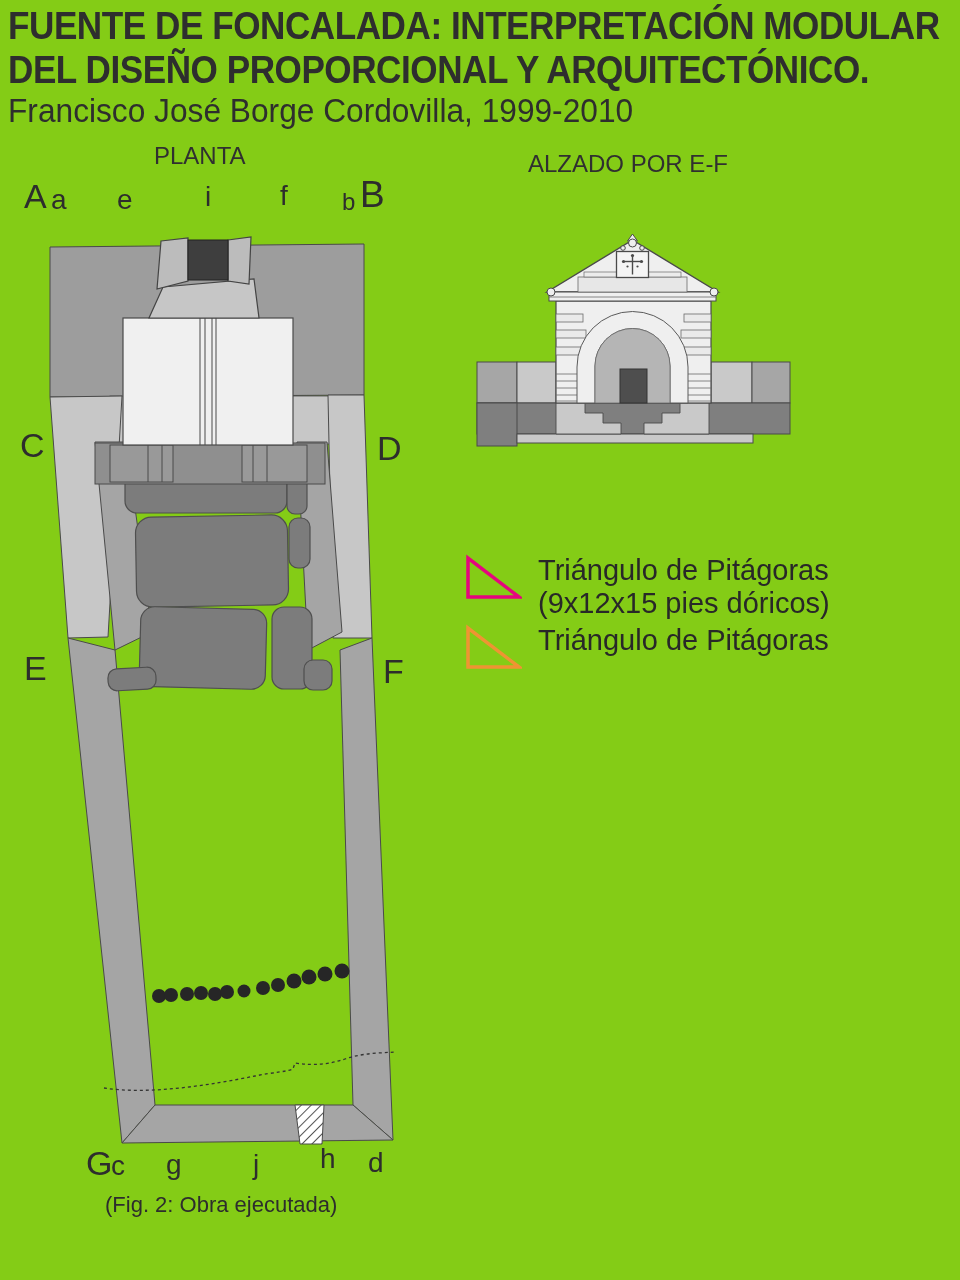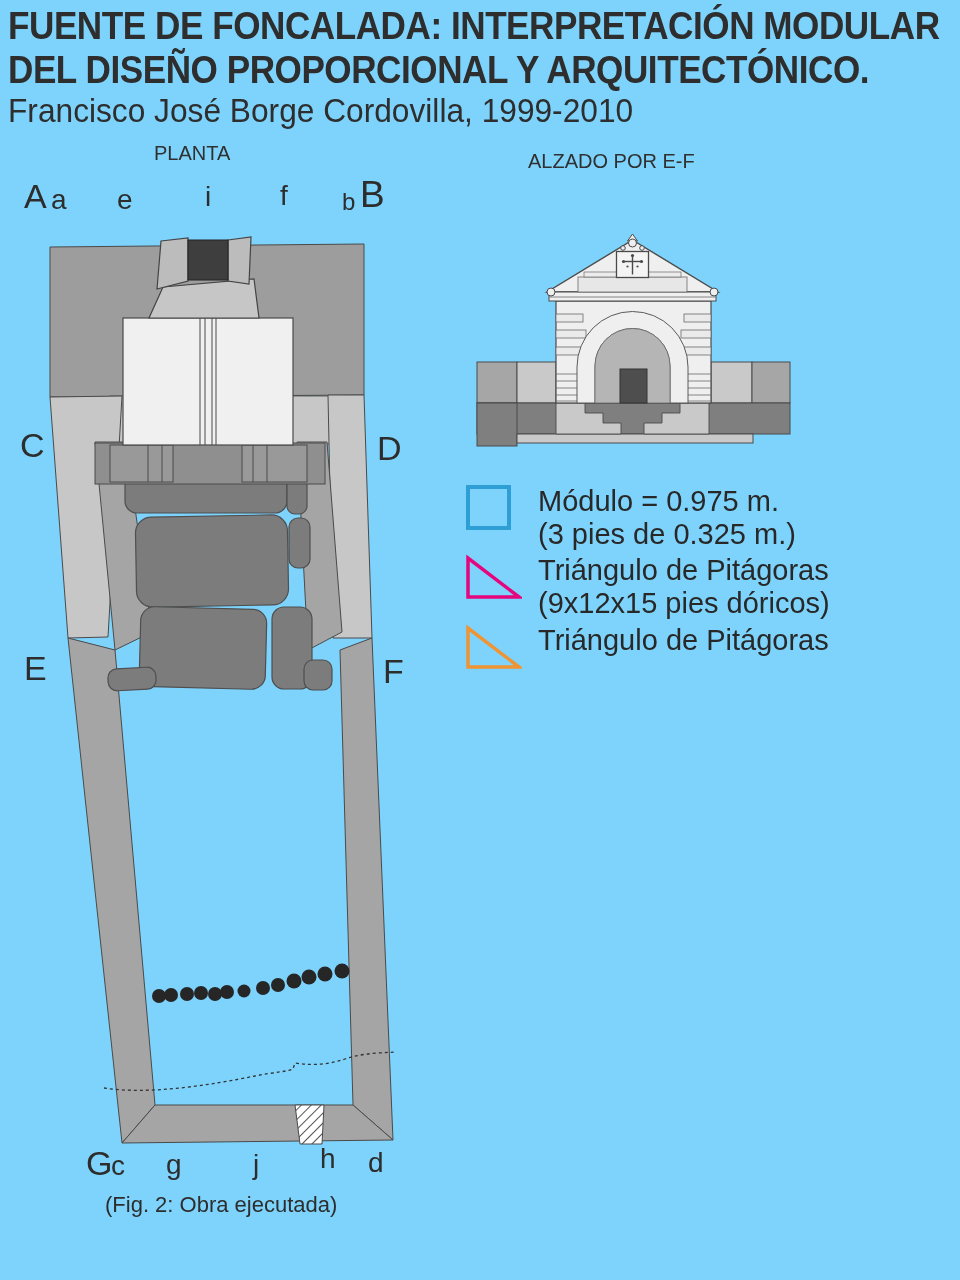--- a/index.html
+++ b/index.html
@@ -1,22 +1,22 @@
 <!DOCTYPE html>
 <html><head>
 <meta charset="utf-8">
 <style>
   html,body{margin:0;padding:0;background:#fff;}
-  #page{position:relative;width:960px;height:1280px;background:#7dd3fc;overflow:hidden;
+  #page{position:relative;width:960px;height:1280px;background:#84cc16;overflow:hidden;
         font-family:"Liberation Sans", sans-serif;color:#2b2b2b;}
   .abs{position:absolute;white-space:nowrap;}
   .title-line{font-size:39px;font-weight:700;letter-spacing:-0.5px;color:#2e2e2e;
               transform:scaleX(0.90);transform-origin:0 0;}
   .subtitle{font-size:33px;font-weight:400;color:#2e2e2e;transform:scaleX(0.96);transform-origin:0 0;}
-  .drawing-title{font-size:20px;color:#303030;}
+  .drawing-title{font-size:24px;color:#303030;}
   .lt{position:absolute;color:#2d2d2d;line-height:1;}
   .lt-big{font-size:34px;}
   .lt-small{font-size:28px;}
   .legend-row{position:absolute;left:464px;display:flex;gap:16px;align-items:flex-start;}
   .legend-sym{flex:0 0 58px;}
   .legend-text{font-size:29px;line-height:33px;color:#282828;}
   .caption{font-size:22px;color:#2d2d2d;}
   svg{display:block;}
 </style>
 </head>
@@ -198,29 +198,20 @@
       <circle cx="632.5" cy="255.5" r="1.6" fill="#4a4a4a"></circle>
       <circle cx="627.5" cy="266.5" r="1.1" fill="#4a4a4a"></circle>
       <circle cx="637.5" cy="266.5" r="1.1" fill="#4a4a4a"></circle>
     </g>
 
     <path d="M577,367 A55.5,55.5 0 0 1 688,367 L688,403 L670,403 L670,366 A37.5,37.5 0 0 0 595,366 L595,403 L577,403 Z" fill="#efefef" stroke="#5a5a5a" stroke-width="1"></path>
     <path d="M595,403 L595,366 A37.5,37.5 0 0 1 670,366 L670,403 Z" fill="#b5b5b5" stroke="#6b6b6b" stroke-width="0.8"></path>
     <rect x="620" y="369" width="27" height="34" fill="#4e4e4e" stroke="#333" stroke-width="1"></rect>
   </svg>
 
-  <div class="legend-row" style="top:485px;">
-    <svg class="legend-sym" width="58" height="46" viewBox="0 0 58 46">
-      <rect x="4" y="2" width="41" height="41" fill="none" stroke-width="4" stroke="#2E9FD4"></rect>
-    </svg>
-    <div>
-      <div class="legend-text">Módulo = 0.975 m.</div>
-      <div class="legend-text">(3 pies de 0.325 m.)</div>
-    </div>
-  </div>
 
   <div class="legend-row" style="top:554px;">
     <svg class="legend-sym" width="58" height="46" viewBox="0 0 58 46">
       <polygon points="4,4 4,43 55,43" fill="none" stroke-width="3.5" stroke="#E5067E"></polygon>
     </svg>
     <div>
       <div class="legend-text">Triángulo de Pitágoras</div>
       <div class="legend-text">(9x12x15 pies dóricos)</div>
     </div>
   </div>

